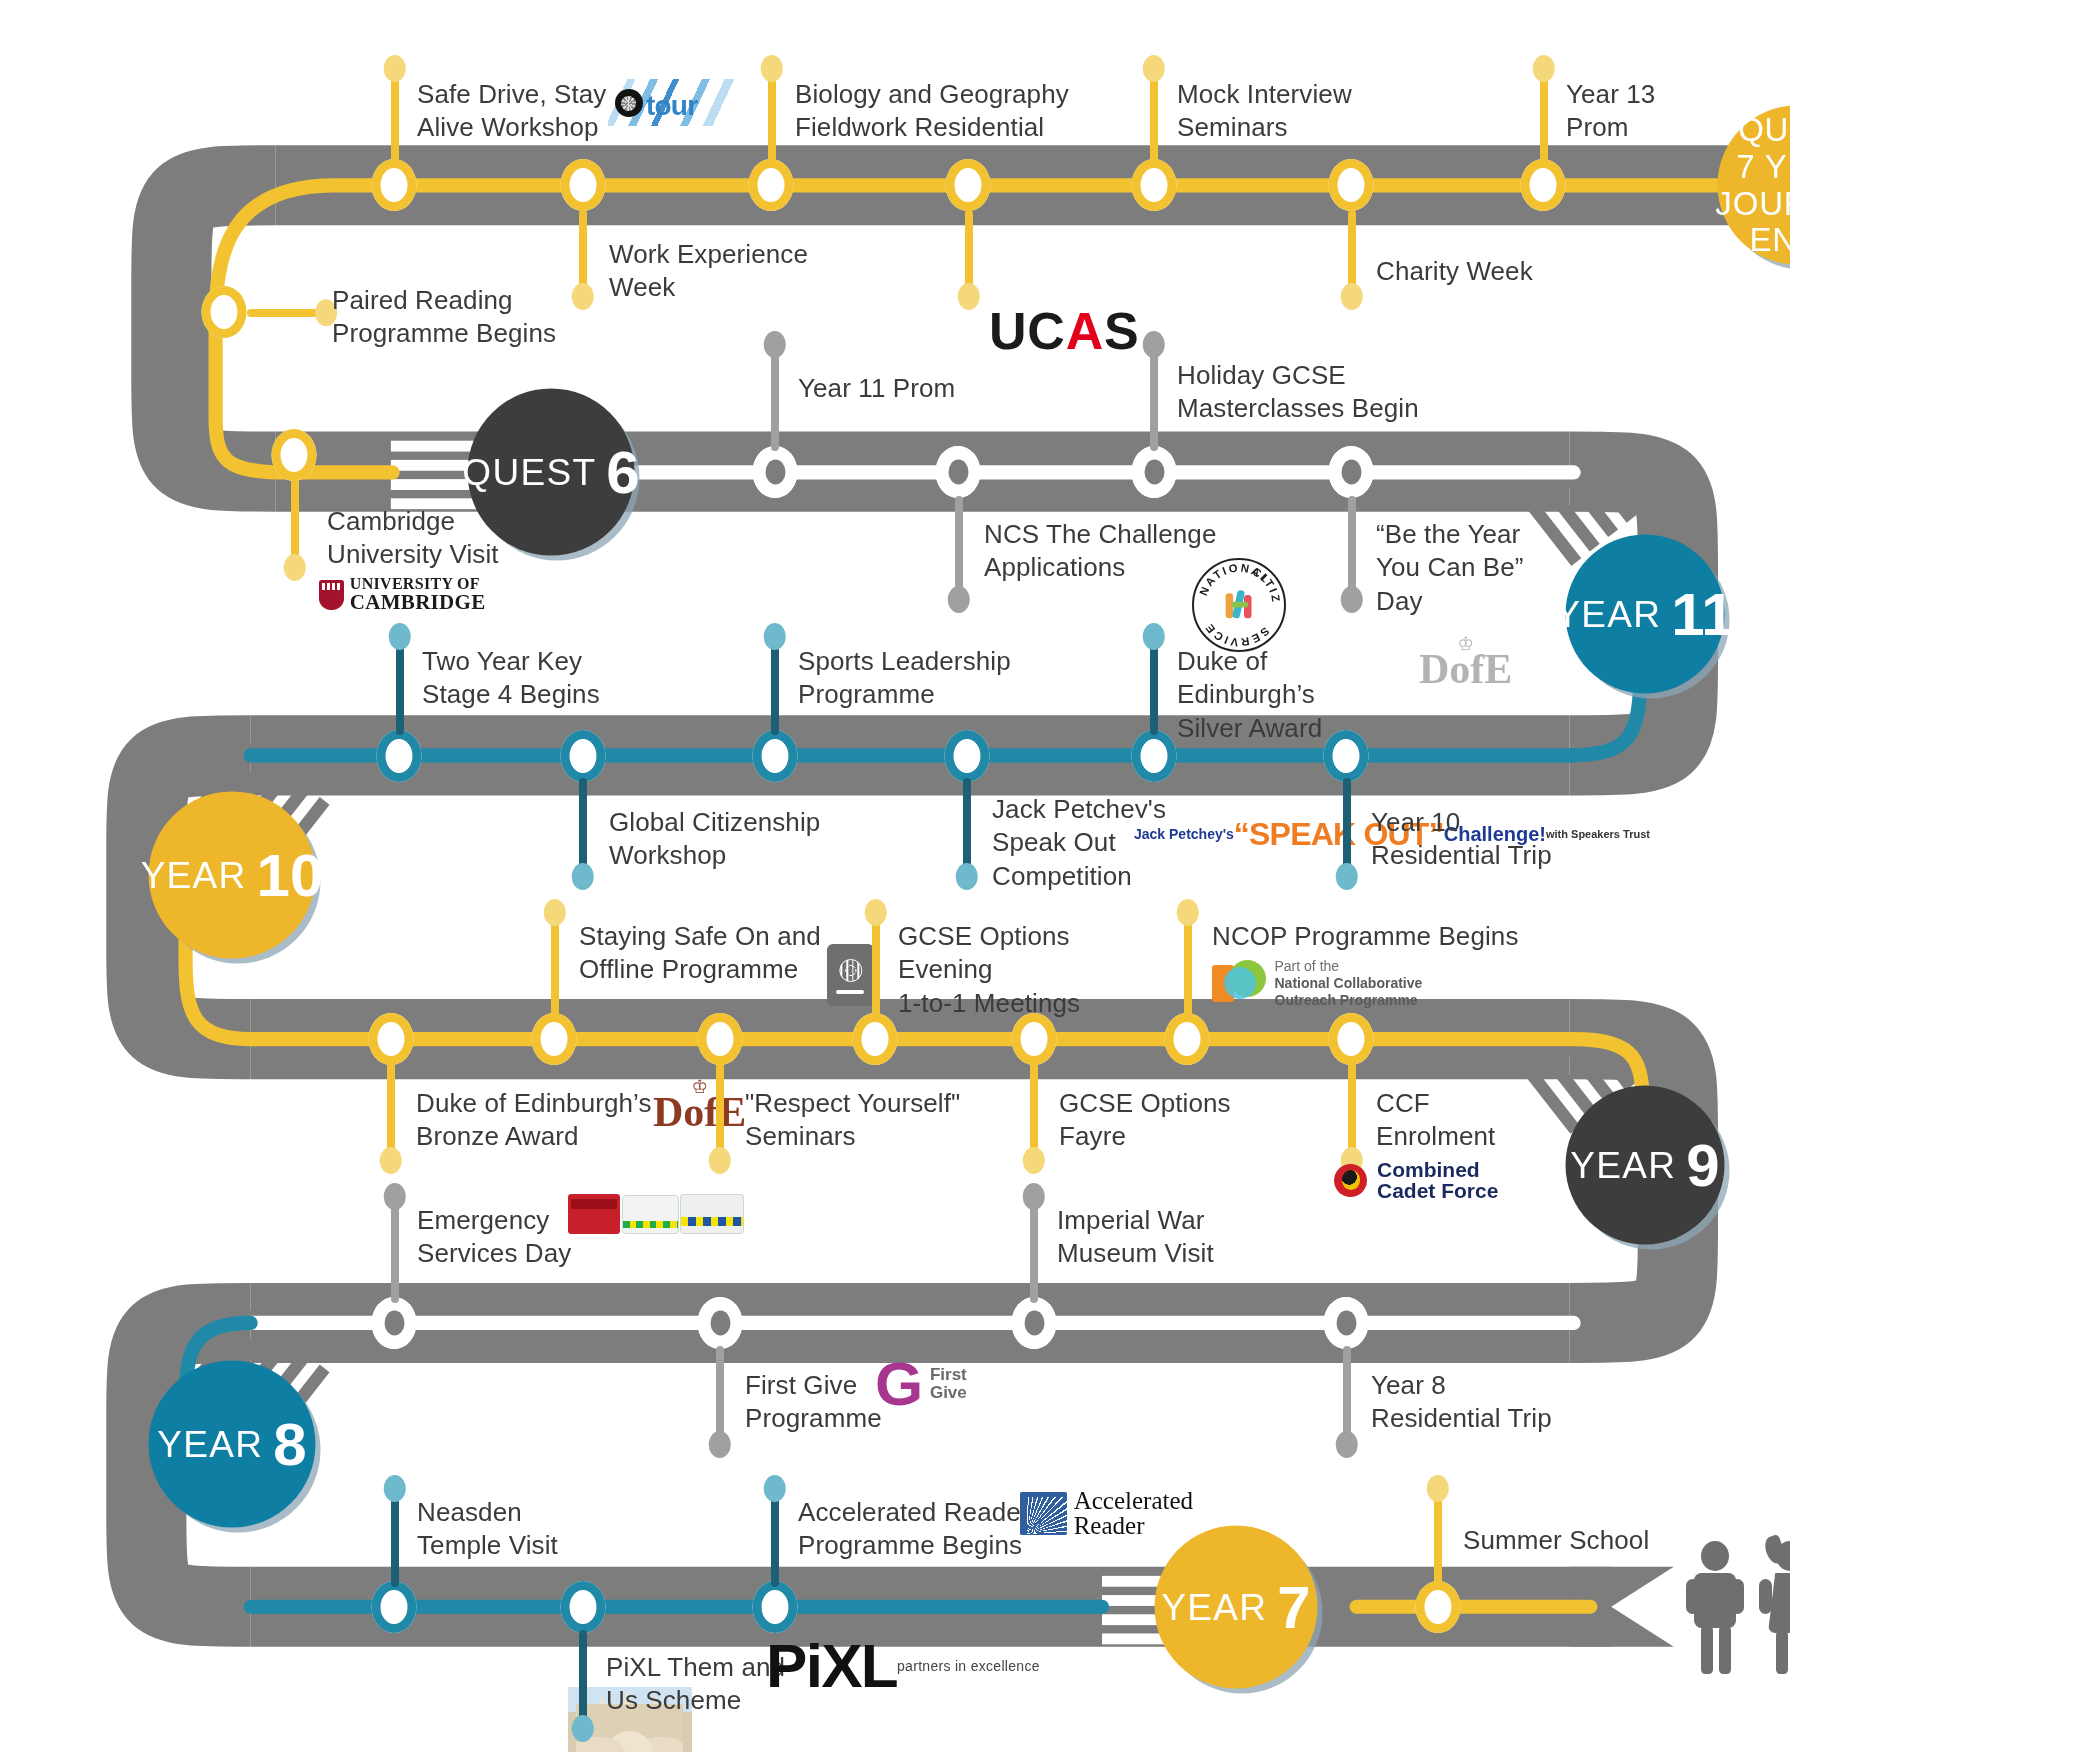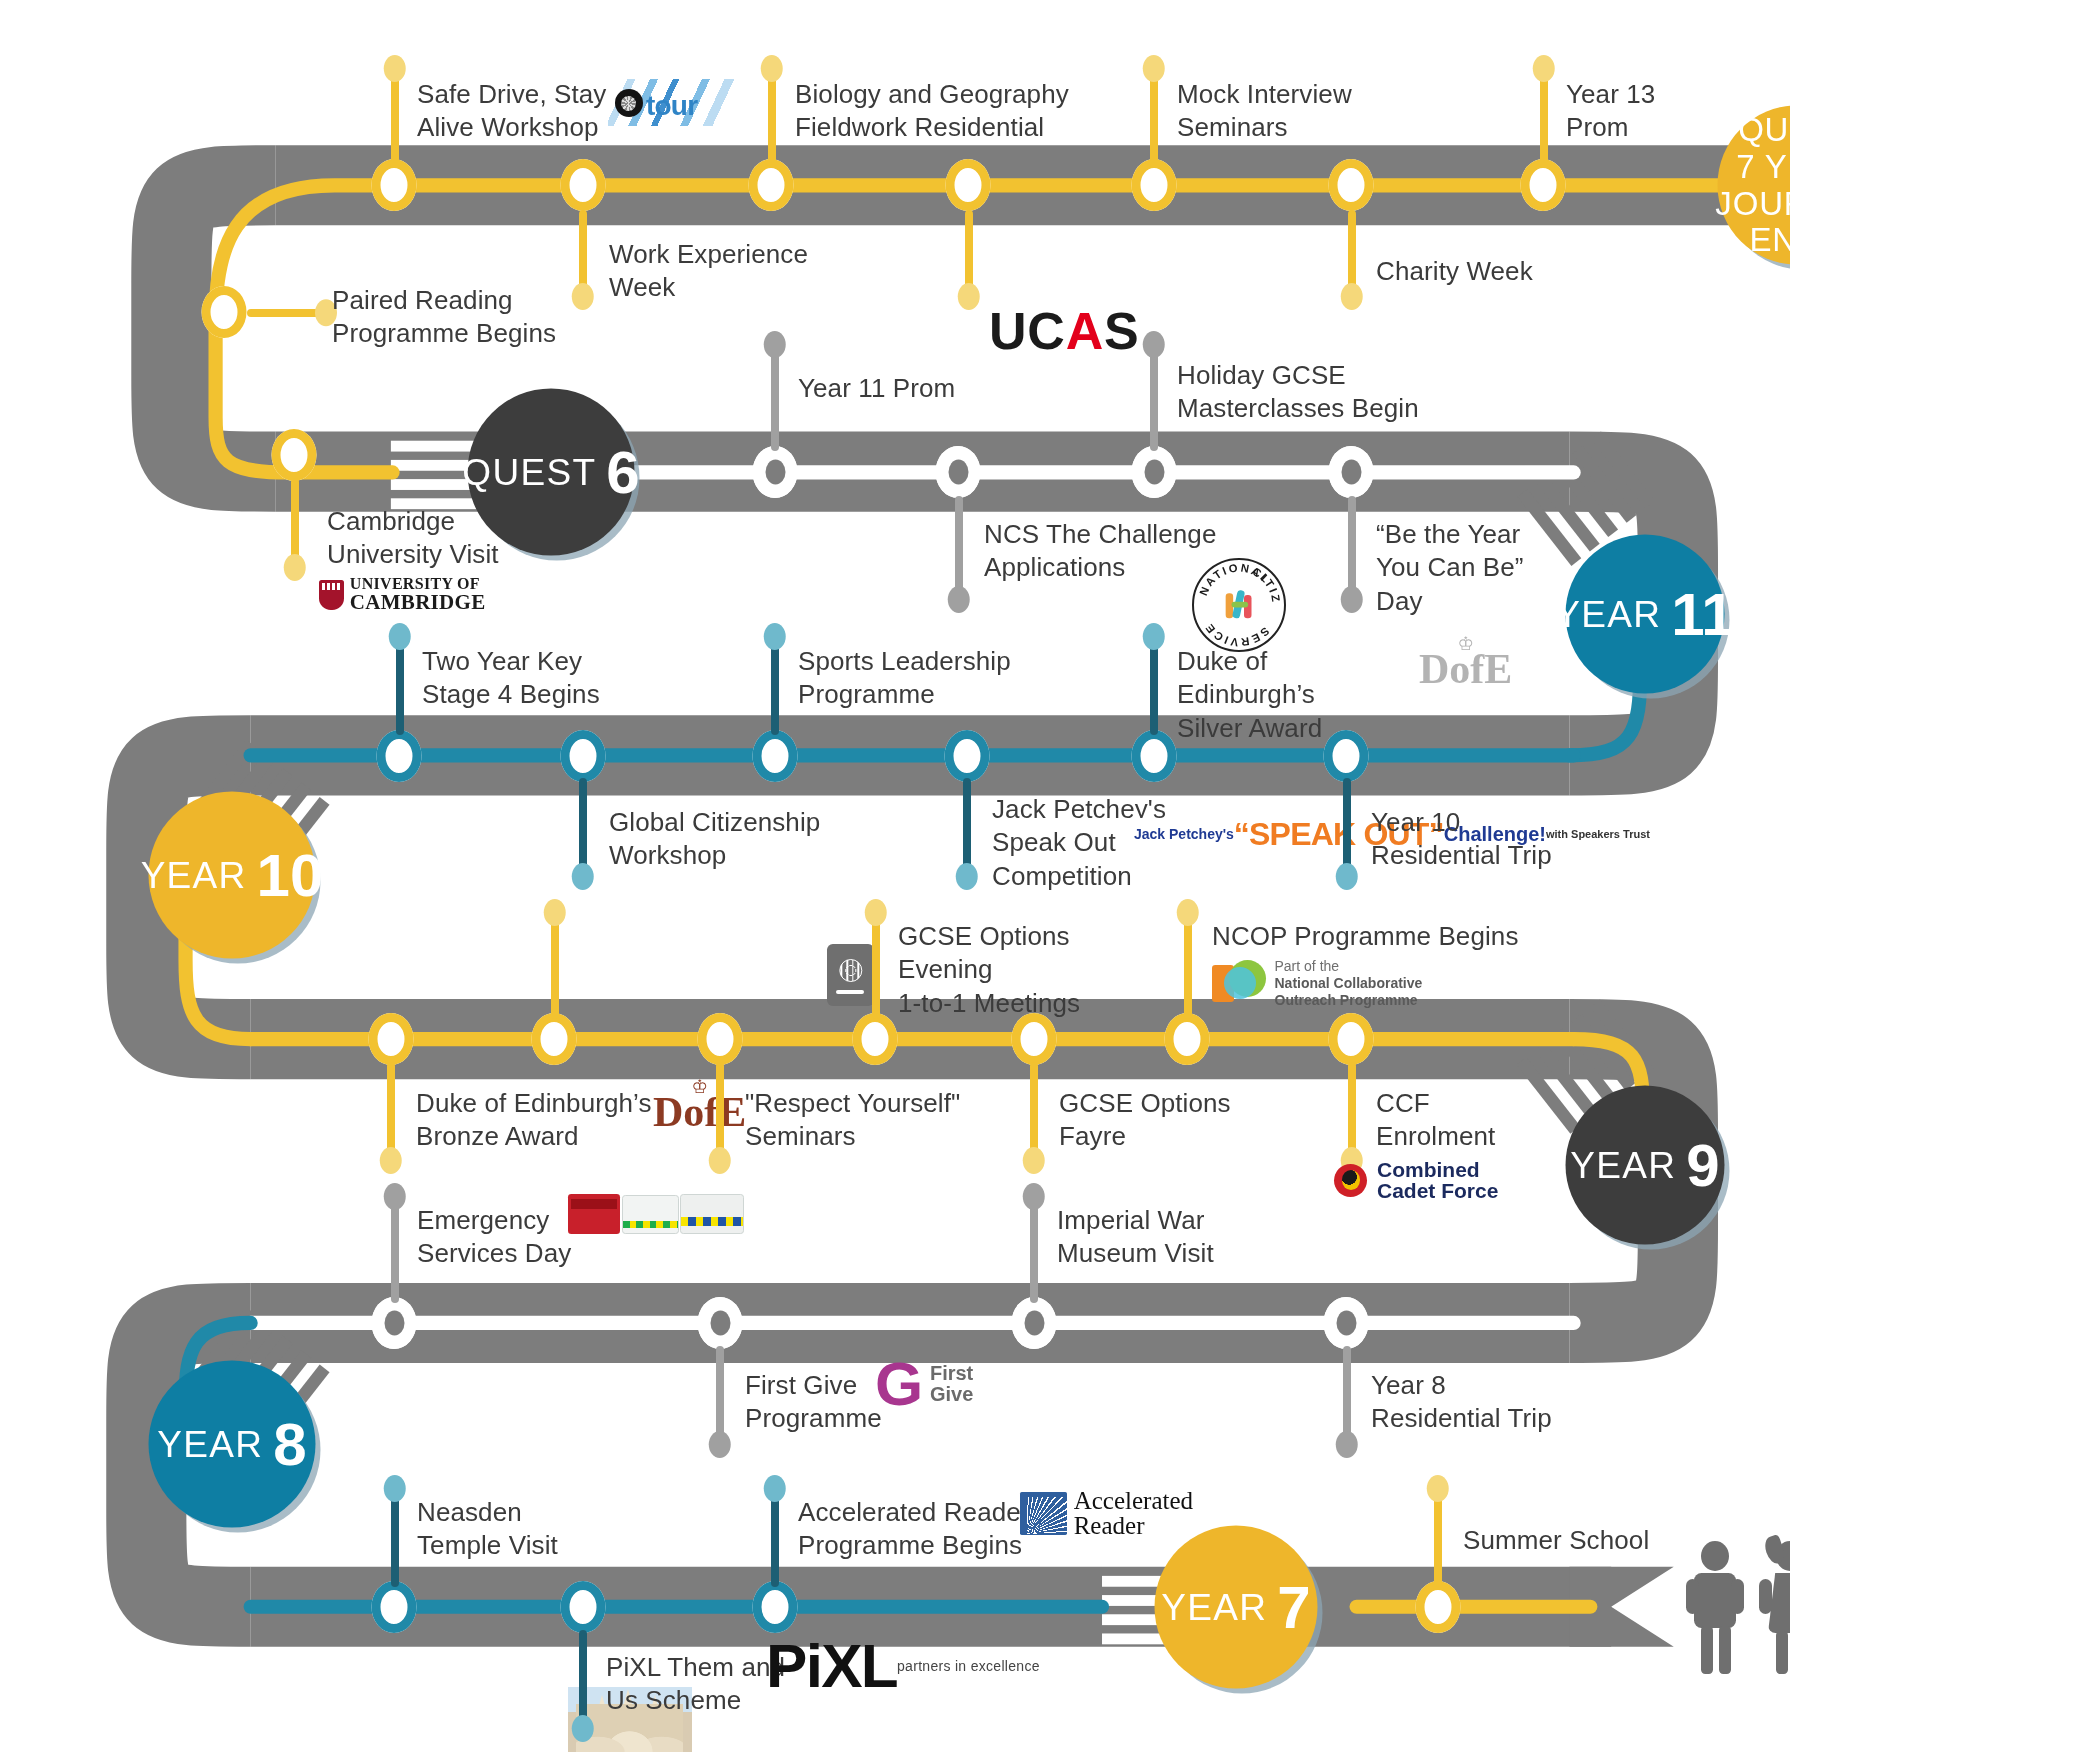--- a/index.html
+++ b/index.html
@@ -69,21 +69,21 @@
   .lg-ncop .txt b{color:#5a5a5a;}
 
   .lg-ccf{display:flex;align-items:center;gap:10px;}
   .lg-ccf .em{width:33px;height:33px;border-radius:50%;background:#cf2027;position:relative;}
   .lg-ccf .em::after{content:"";position:absolute;left:7.5px;top:6.7px;width:18.4px;height:20px;border-radius:50%;
         background:radial-gradient(circle at 40% 35%,#1a1a1a 45%,#f2c200 46%);}
   .lg-ccf .tw{color:#1b2a5e;font-weight:700;font-size:21px;line-height:1.0;}
 
   .lg-firstgive{display:flex;align-items:center;gap:6.7px;}
   .lg-firstgive .g{font-family:"Liberation Sans",sans-serif;font-weight:700;font-size:62px;color:#a8368f;line-height:.75;}
-  .lg-firstgive .fg{color:#6b6b6b;font-weight:700;font-size:20px;line-height:1.05;}
+  .lg-firstgive .fg{color:#6b6b6b;font-weight:700;font-size:17px;line-height:1.05;}
 
   .lg-ar{display:flex;align-items:center;gap:6.7px;}
   .lg-ar .fan{width:47px;height:43px;background:#2f5f9e;border-radius:1.7px;position:relative;overflow:hidden;}
   .lg-ar .fan::after{content:"";position:absolute;left:6.7px;top:5px;width:43px;height:37px;
        background:repeating-conic-gradient(from 200deg at 0% 100%,#fff 0 2deg,#2f5f9e 2deg 7deg);}
   .lg-ar .w{font-family:"Liberation Serif",serif;color:#111;font-size:25px;line-height:1.0;}
 
   .lg-pixl{text-align:center;line-height:.9;}
   .lg-pixl .m{font-weight:700;font-size:62px;color:#111;letter-spacing:-1.7px;}
   .lg-pixl .sub{font-size:14px;color:#444;letter-spacing:0.3px;}
@@ -543,20 +543,22 @@
   <div class="label" style="left:416px;top:1087px;width:242px;">Duke of Edinburgh’s
 Bronze Award</div>
   <div class="logo lg-dofe bronze" style="left:653px;top:1079px;">
     <span class="crown">♔</span>
       <span class="mono">DofE</span>
   </div>
 
   <div class="stem up" style="left:551px;top:917px;height:102px;background:#f2c230;">
       <span class="knob" style="background:#f5d87a;"></span>
     </div>
+  <div class="label" style="left:579px;top:920px;width:250px;">Staying Safe On and
+Offline Programme</div>
 
   <div class="stem down" style="left:716px;top:1062px;height:94px;background:#f2c230;">
       <span class="knob" style="background:#f5d87a;"></span>
     </div>
   <div class="label" style="left:745px;top:1087px;width:242px;">"Respect Yourself"
 Seminars</div>
 
   <div class="stem up" style="left:872px;top:917px;height:102px;background:#f2c230;">
       <span class="knob" style="background:#f5d87a;"></span>
     </div>

